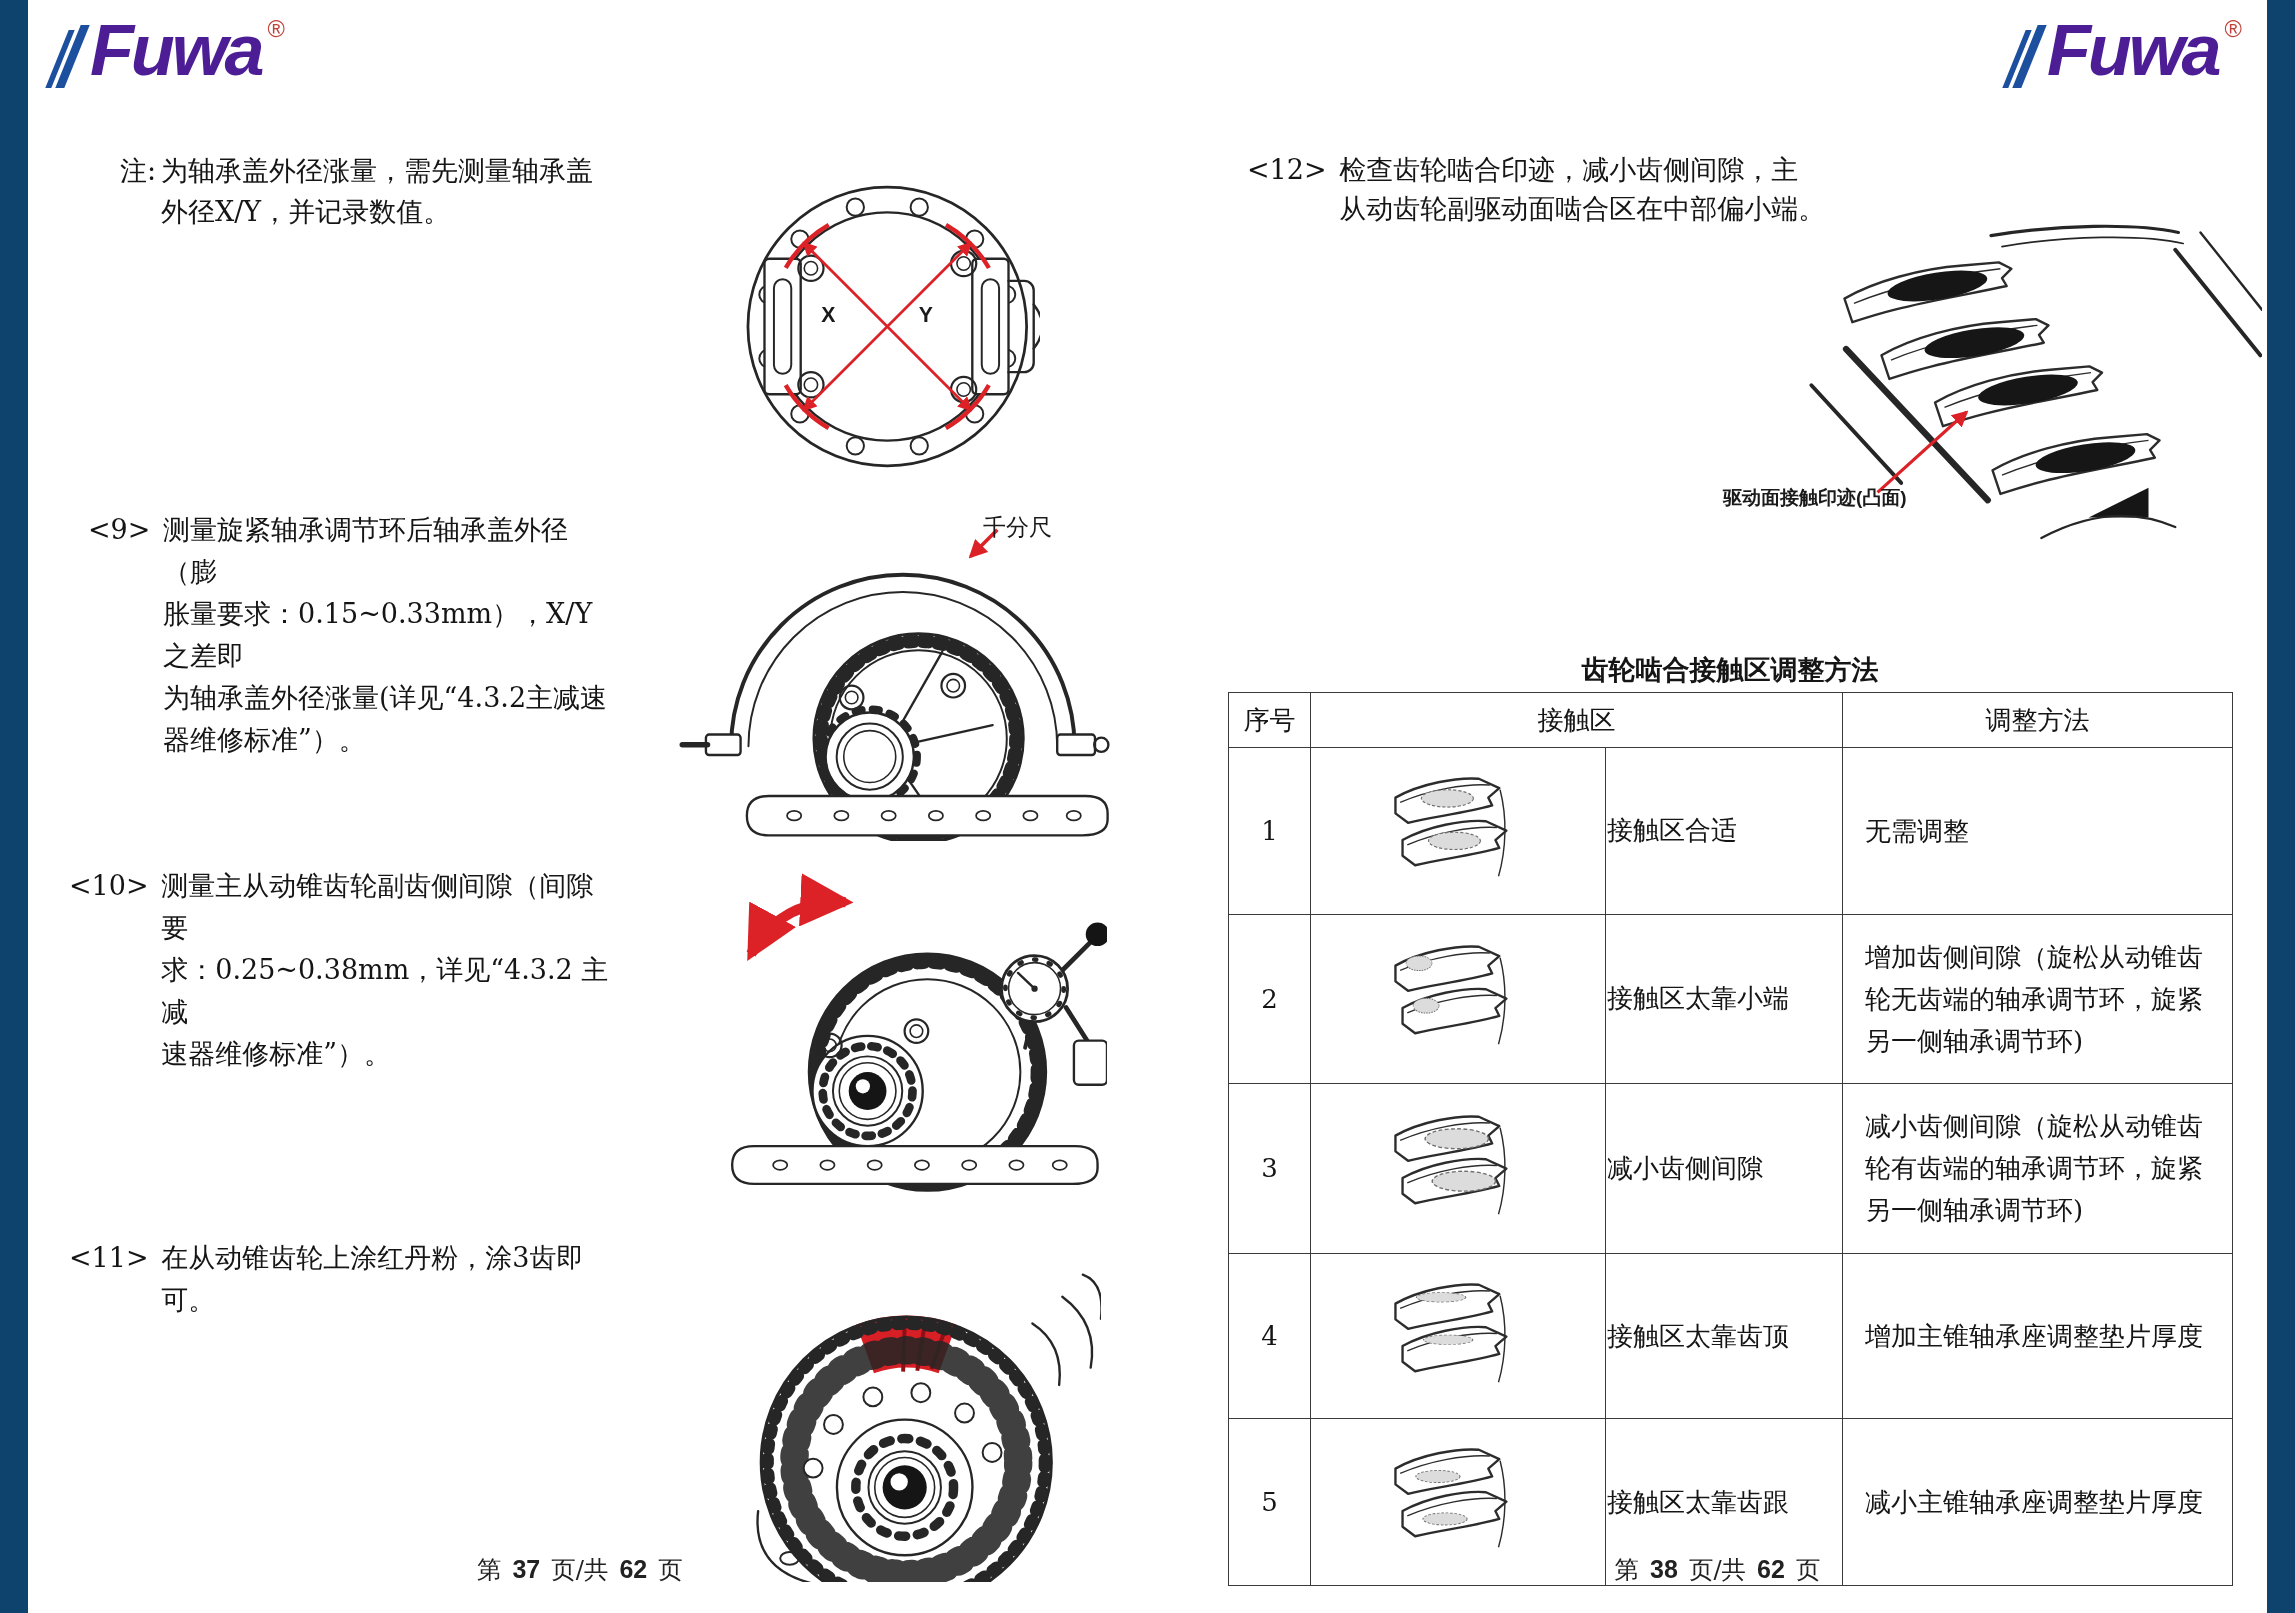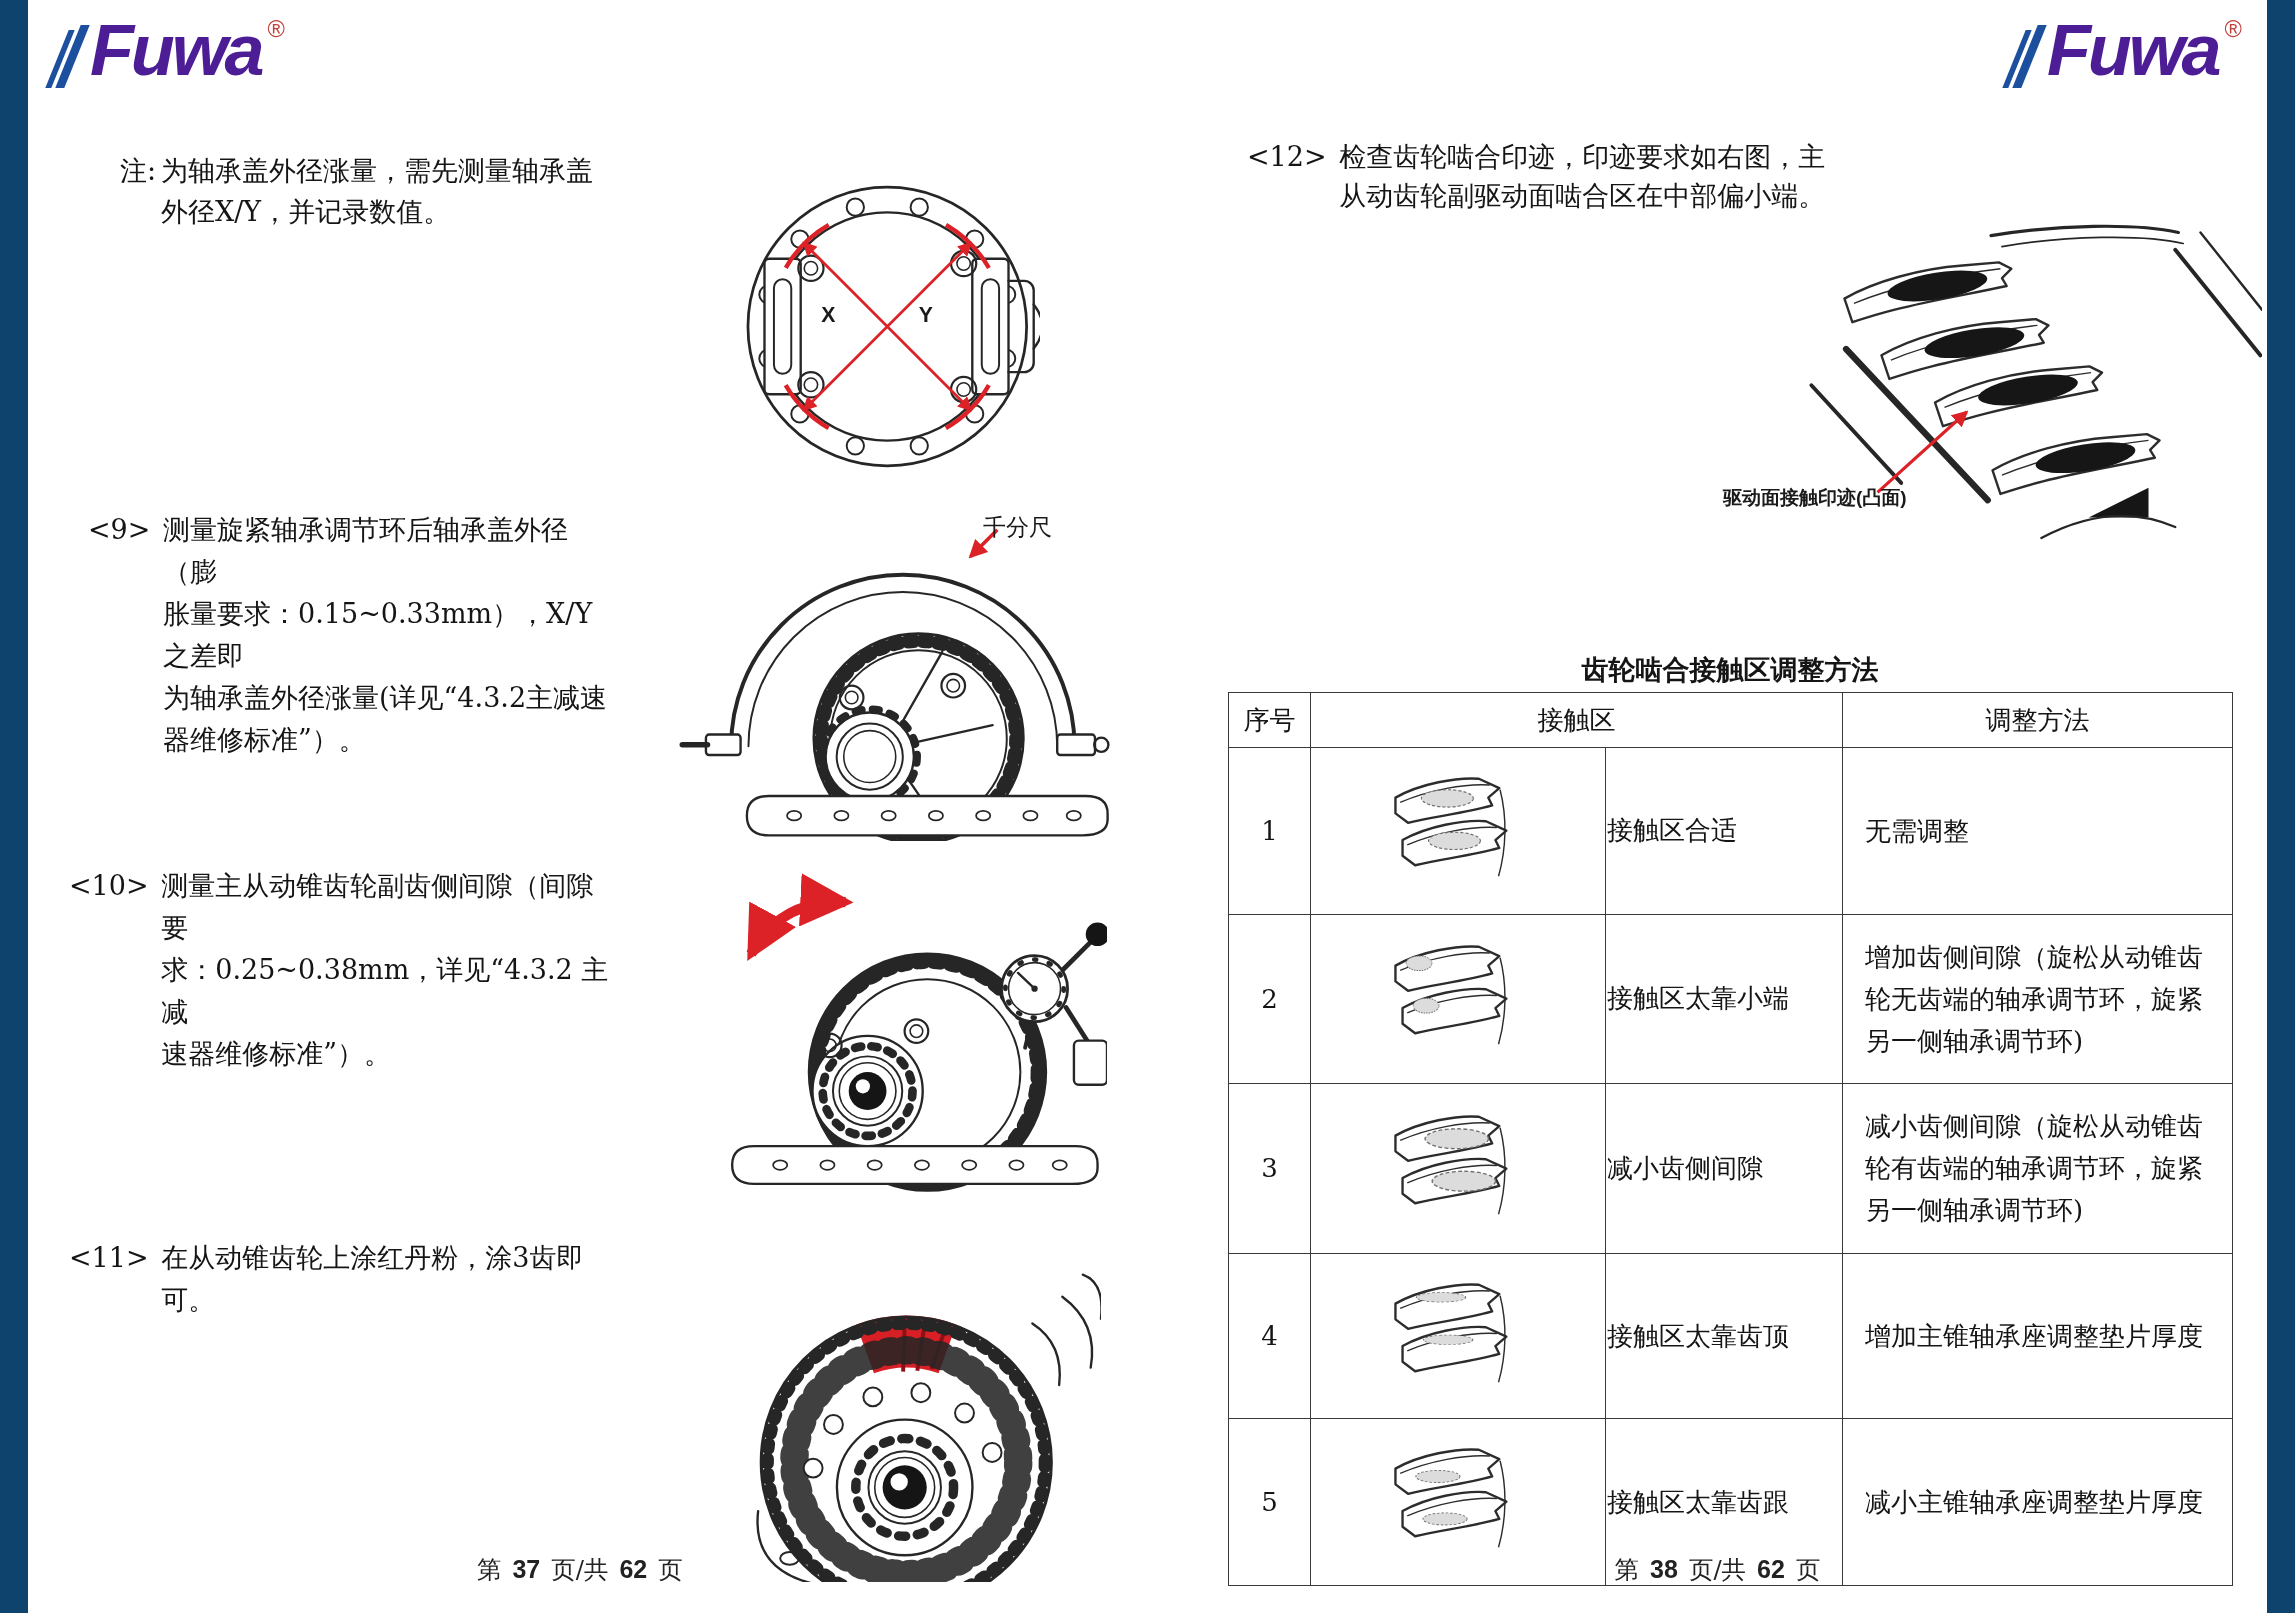--- a/index.html
+++ b/index.html
@@ -285,24 +285,24 @@
 
   <div class="logo" style="left:2014px;top:14px">
     <span class="stripes">
         <i></i>
         <i></i>
       </span>
     <span class="logo-text">Fuwa</span>
     <span class="logo-reg">®</span>
   </div>
 
-  <div class="step" style="left:1247px;top:137px;width:583px;line-height:39px">
+  <div class="step" style="left:1247px;top:150px;width:583px;line-height:39px">
     <span class="sid">&lt;12&gt;</span>
     <div class="slines">
-      <div>检查齿轮啮合印迹，印迹要求如右图，主</div>
+      <div>检查齿轮啮合印迹，减小齿侧间隙，主</div>
       <div>从动齿轮副驱动面啮合区在中部偏小端。</div>
     </div>
   </div>
 
   <svg class="abs" style="left:1805px;top:223px" width="457" height="319" viewBox="0 0 580 405">
     <line class="ln" x1="52" y1="160" x2="232" y2="352" stroke-width="8"></line>
     <line class="ln" x1="8" y1="206" x2="122" y2="330" stroke-width="5"></line>
     <path class="ln" d="M236,16 C320,2 420,0 474,12" stroke-width="4"></path>
     <path class="ln" d="M250,30 C330,16 430,14 480,26" stroke-width="2.2"></path>
     <line class="ln" x1="470" y1="34" x2="578" y2="168" stroke-width="5"></line>

